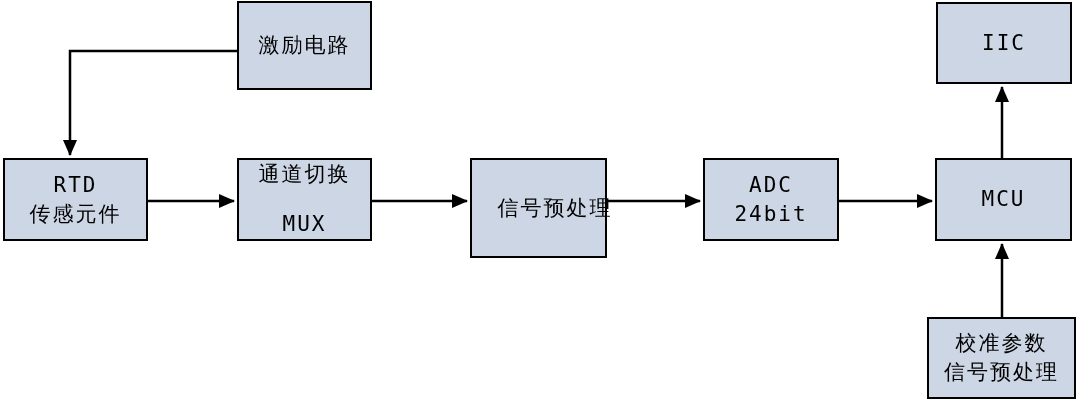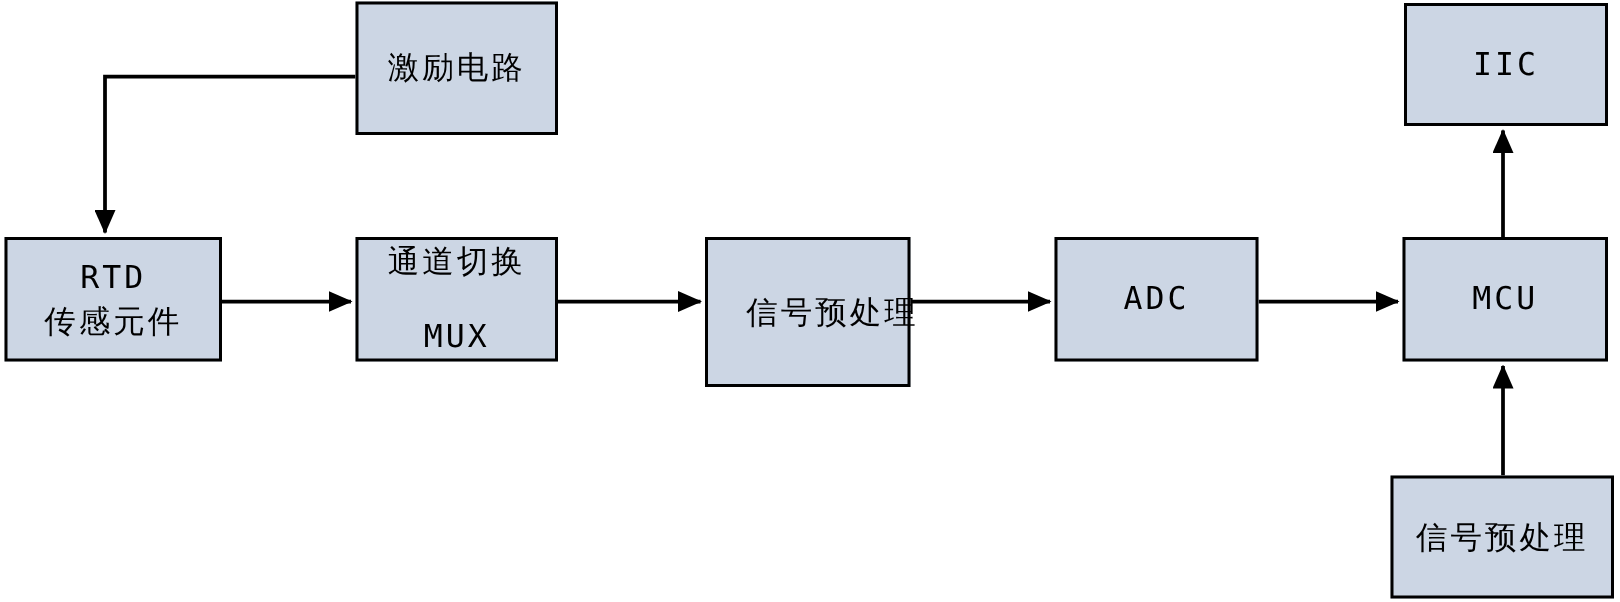--- a/index.html
+++ b/index.html
@@ -82,27 +82,29 @@
     <span>通道切换</span>
     <span>MUX</span>
   </div>
 
   <div class="box" id="box-signal">
     <span>信号预处理</span>
   </div>
 
   <div class="box" id="box-adc">
     <span>ADC</span>
+    <span>24bit</span>
   </div>
 
   <div class="box" id="box-mcu">
     <span>MCU</span>
   </div>
 
   <div class="box" id="box-iic">
     <span>IIC</span>
   </div>
 
   <div class="box" id="box-calibration">
+    <span>校准参数</span>
     <span>信号预处理</span>
   </div>
 
 </div>
 
 </body></html>

